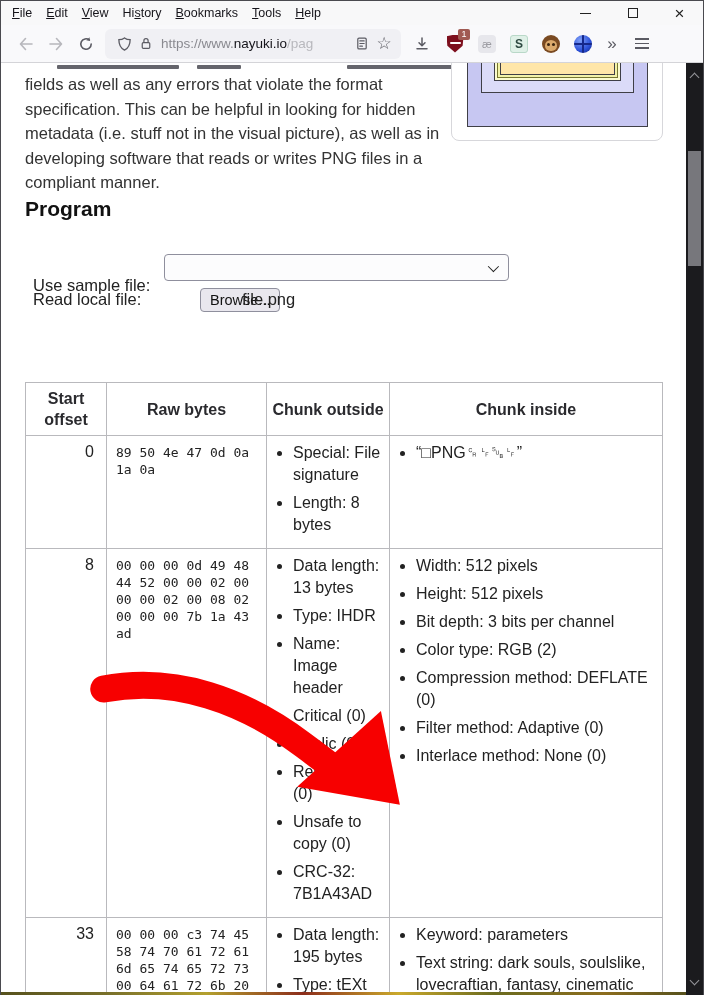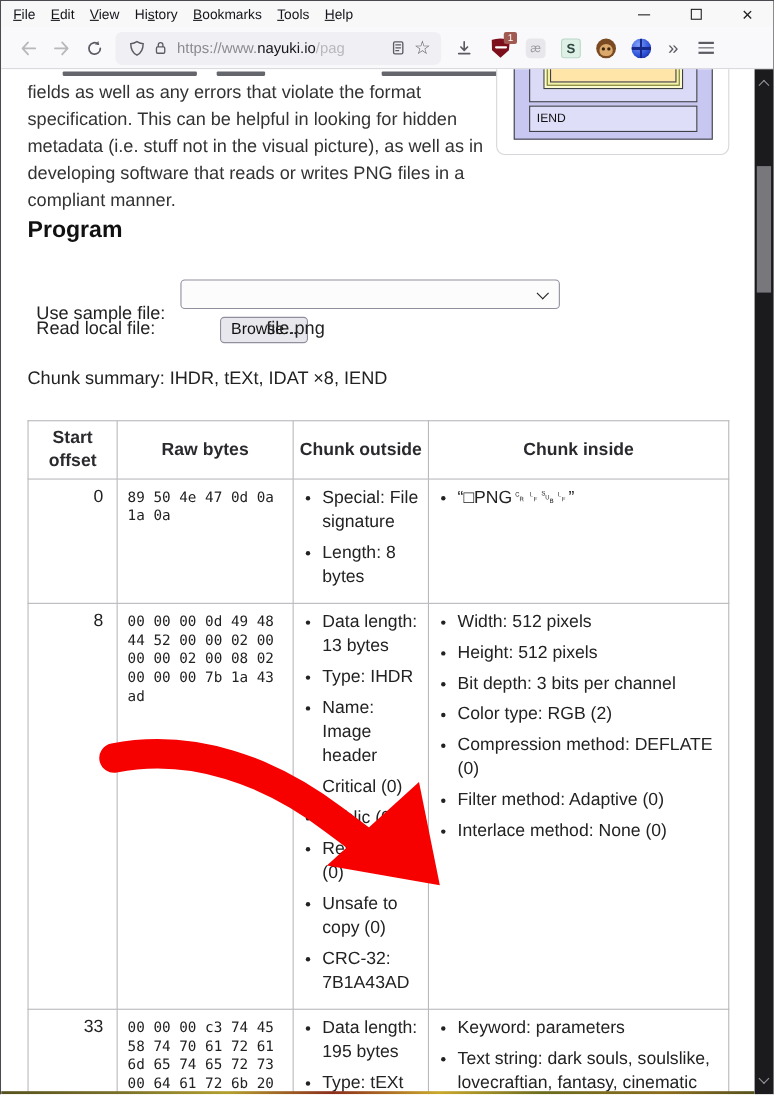--- a/index.html
+++ b/index.html
@@ -208,37 +208,35 @@
 
     <div class="figure-card">
       <div class="fig-purple">
         <div class="fig-light">
           <div class="fig-yelA">
             <div class="fig-yelB">
               <div class="fig-yelC"></div>
             </div>
           </div>
         </div>
-        <div class="fig-iend">IEND</div>
       </div>
     </div>
 
     <h2 class="h2">Program</h2>
 
     <span class="form-label" style="top:193px;margin-top:20px;">Use sample file:</span>
     <div class="select">
       <span></span>
       <span class="chev-down"></span>
     </div>
 
     <span class="form-label" style="top:227px;">Read local file:</span>
     <div class="browse-btn">Browse...</div>
     <span class="file-name">file.png</span>
 
-    <div class="chunk-summary">Chunk summary: IHDR, tEXt, IDAT ×8, IEND</div>
 
     <table>
       <colgroup>
           <col class="c-off">
           <col class="c-raw">
           <col class="c-out">
           <col class="c-in">
         </colgroup>
       <tbody>
           <tr>

